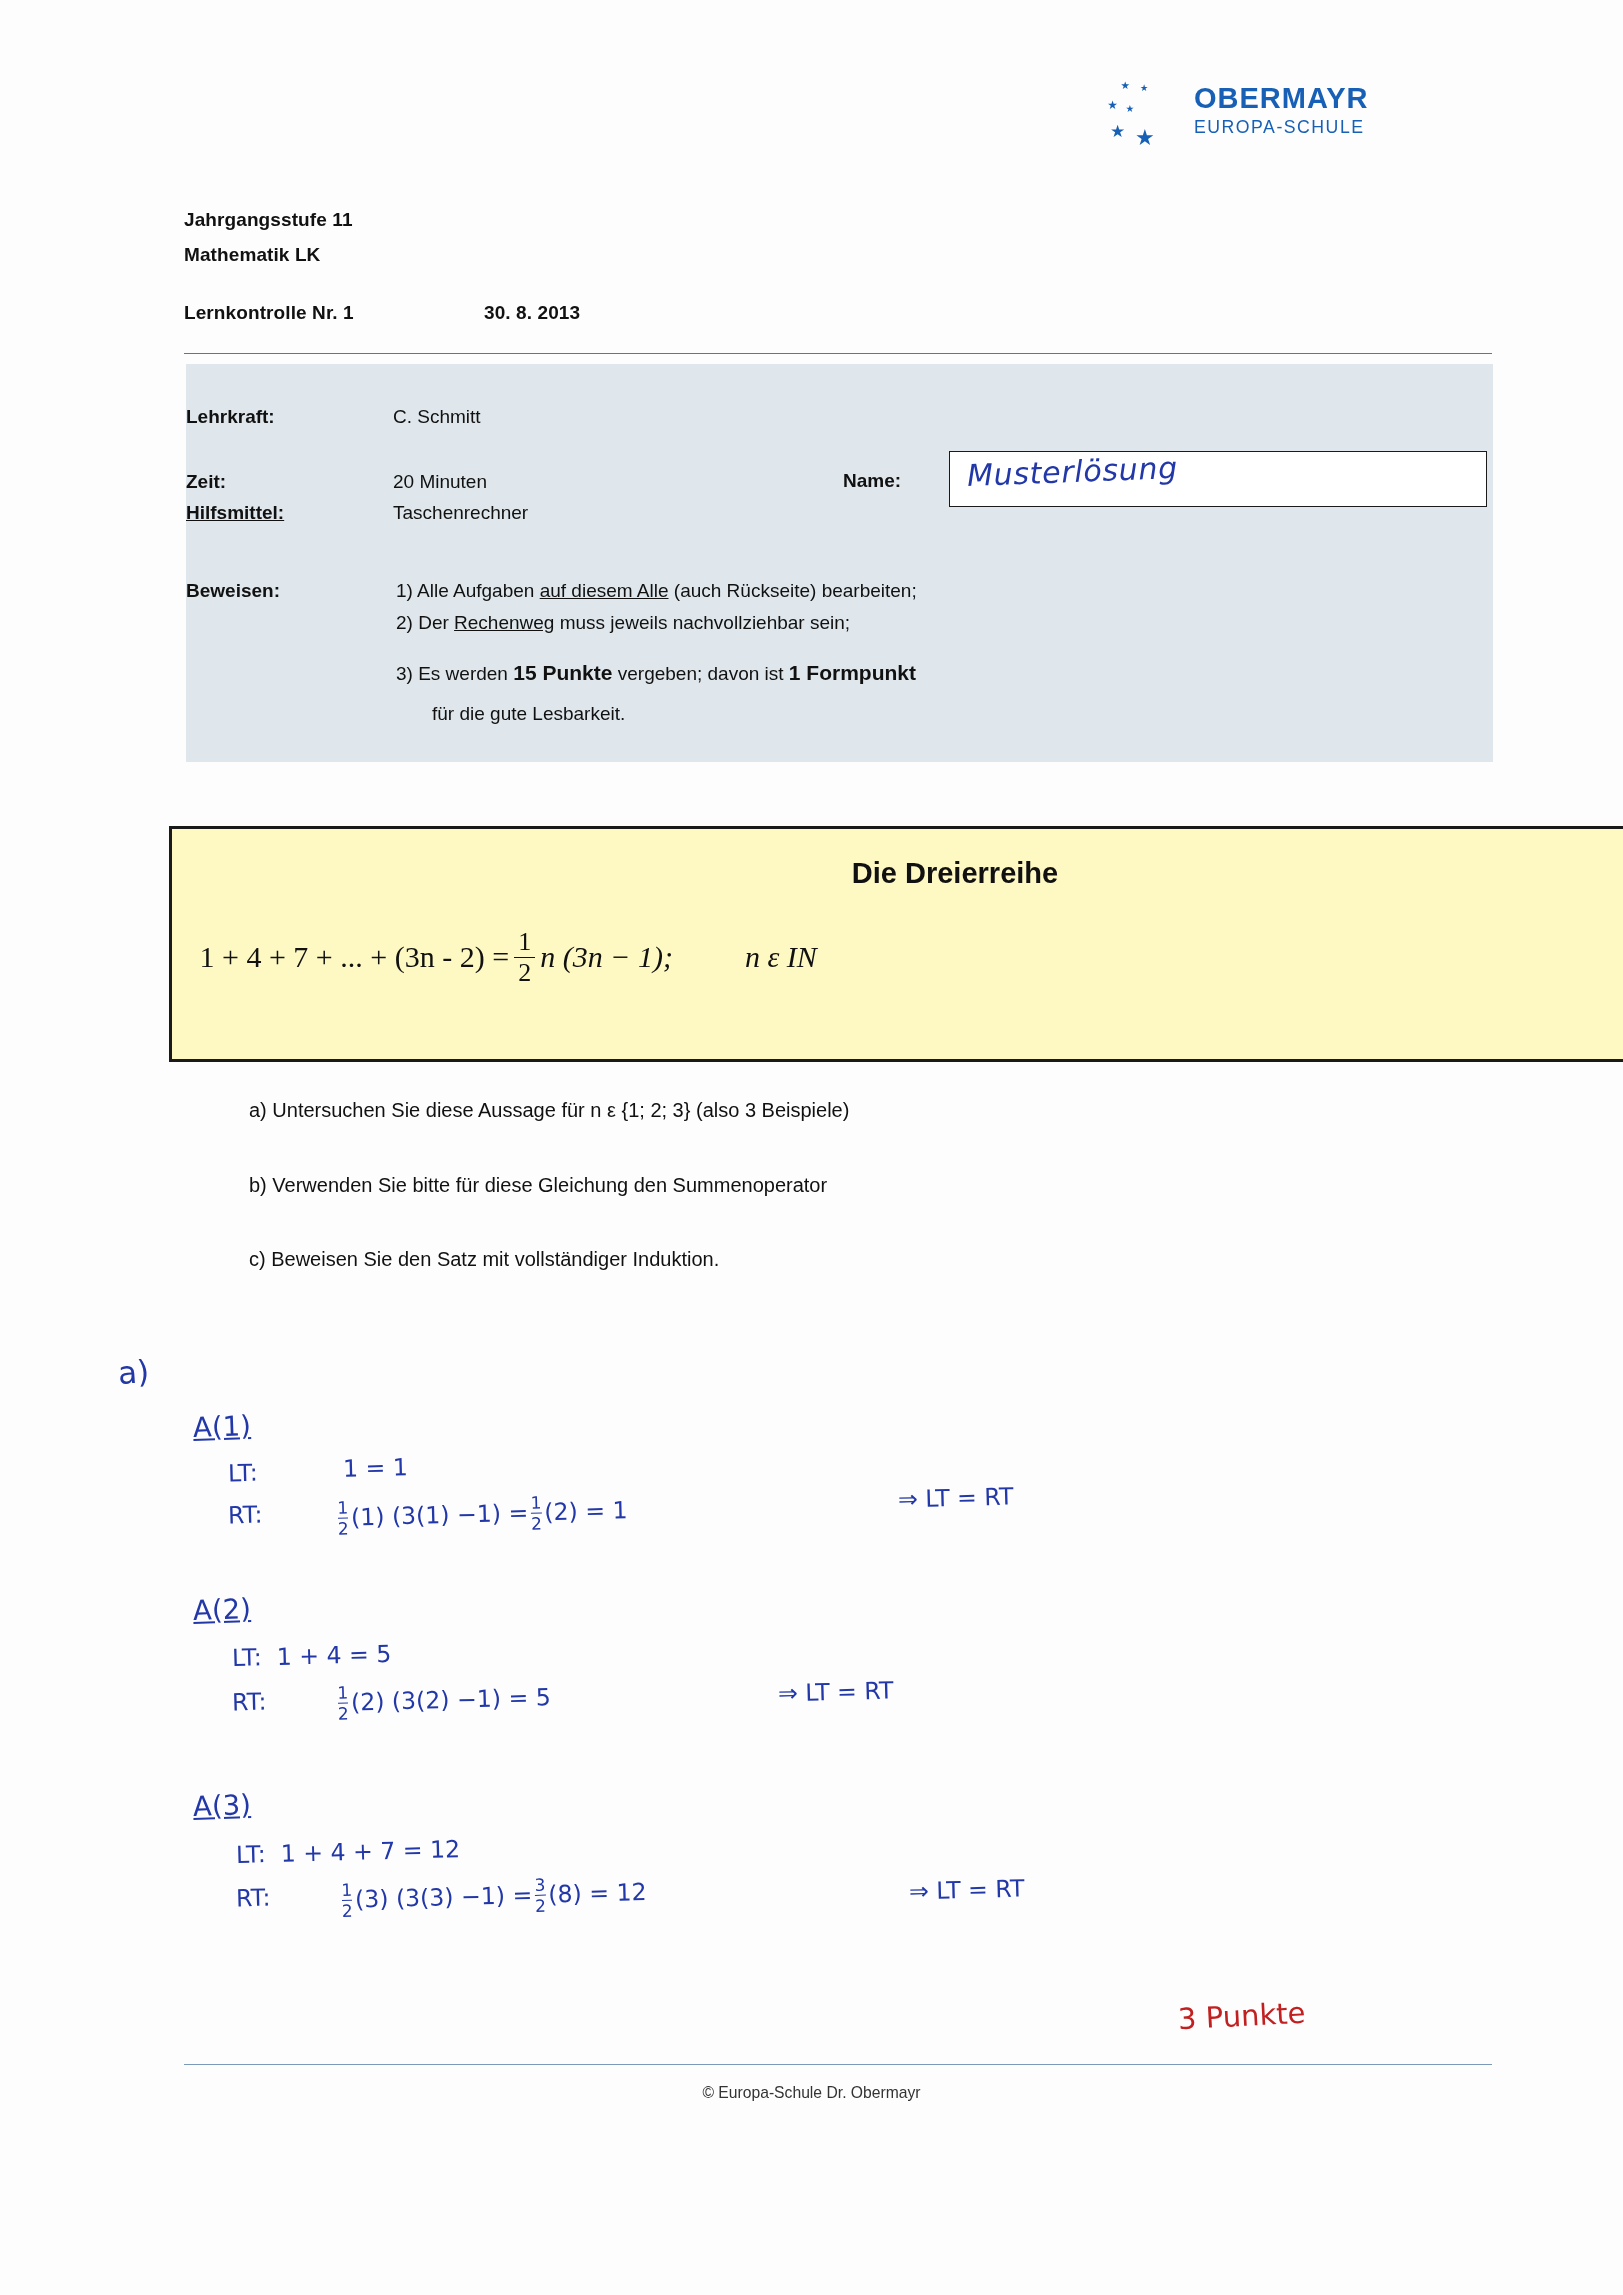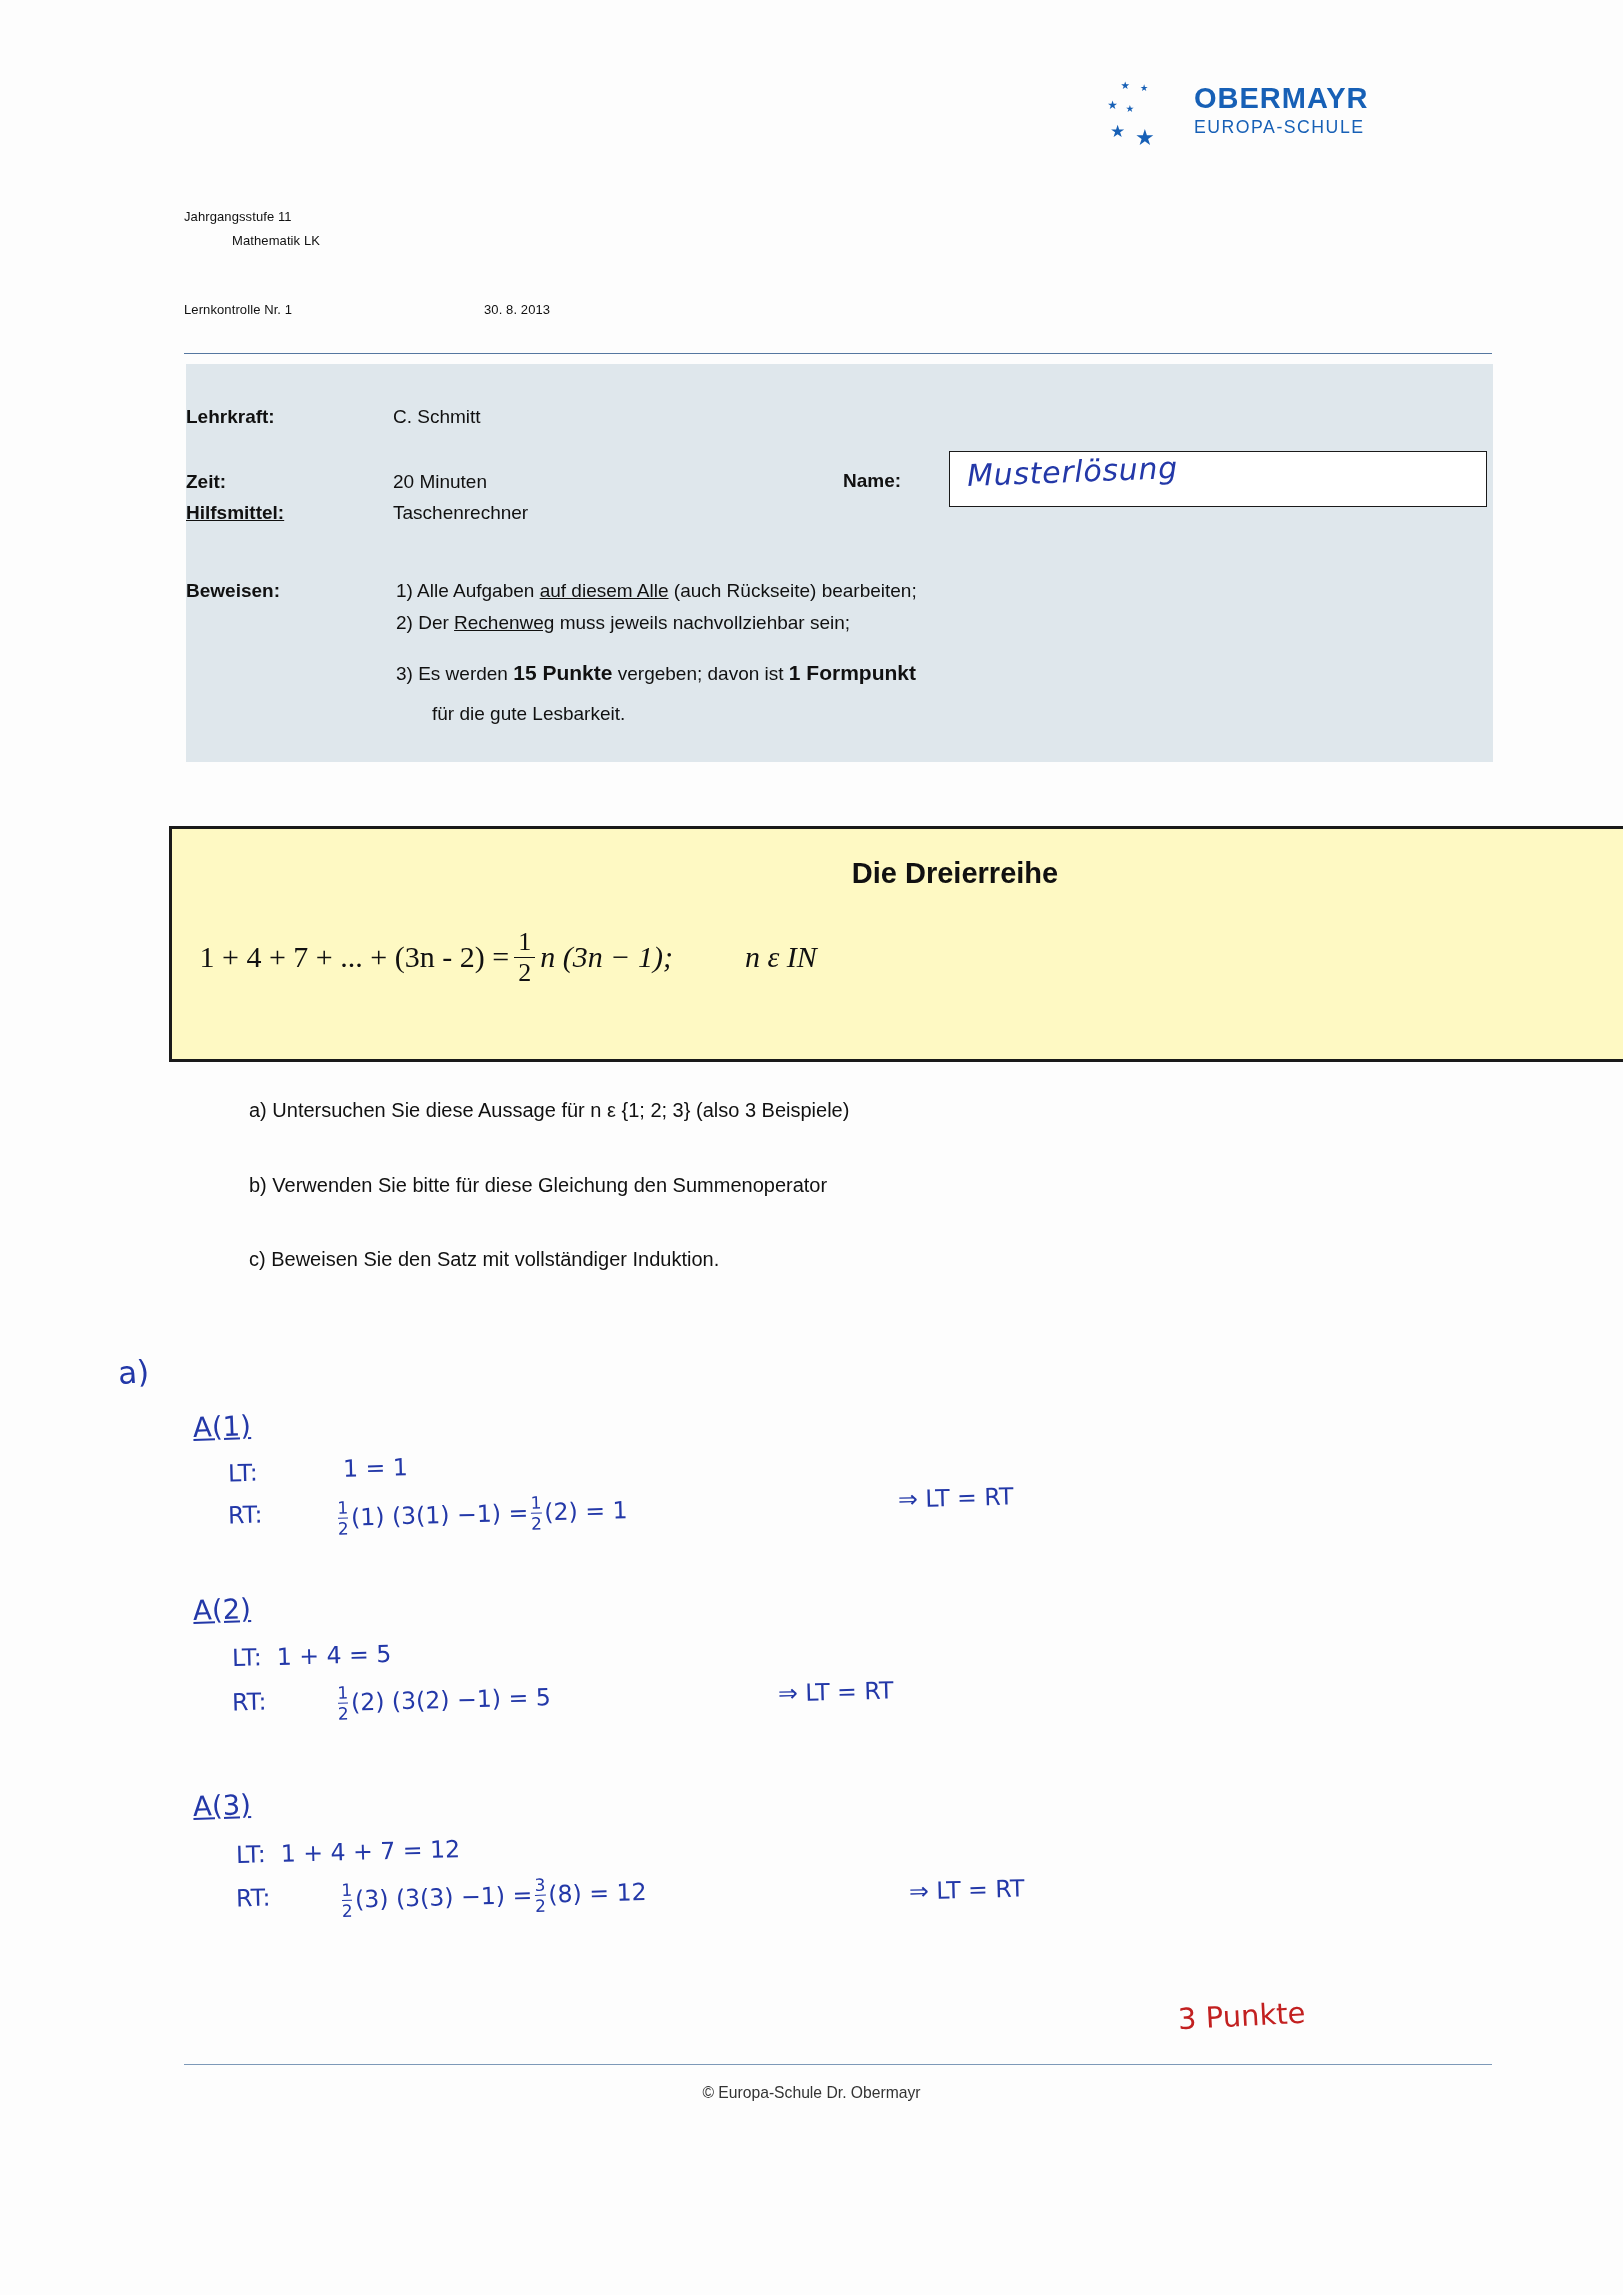--- a/index.html
+++ b/index.html
@@ -56,26 +56,26 @@
   .star {
     position: absolute;
     font-size: 14.4px;
     line-height: 1;
   }
 
   
   .hdr {
     position: absolute;
     left: 184px;
-    font-weight: normal;
-    font-size: 13px;
+    font-weight: bold;
+    font-size: 19px;
     letter-spacing: 0.1px;
   }
   #hdr-grade { top: 209px; }
-  #hdr-subject { top: 233px; margin-left: 48px; }
+  #hdr-subject { top: 244px; }
   #hdr-test { top: 302px; }
   #hdr-date { left: 484px; top: 302px; text-align: center; }
 
   .rule {
     position: absolute;
     left: 184px;
     width: 1308px;
     height: 1.3px;
     background: #5577a0;
   }

